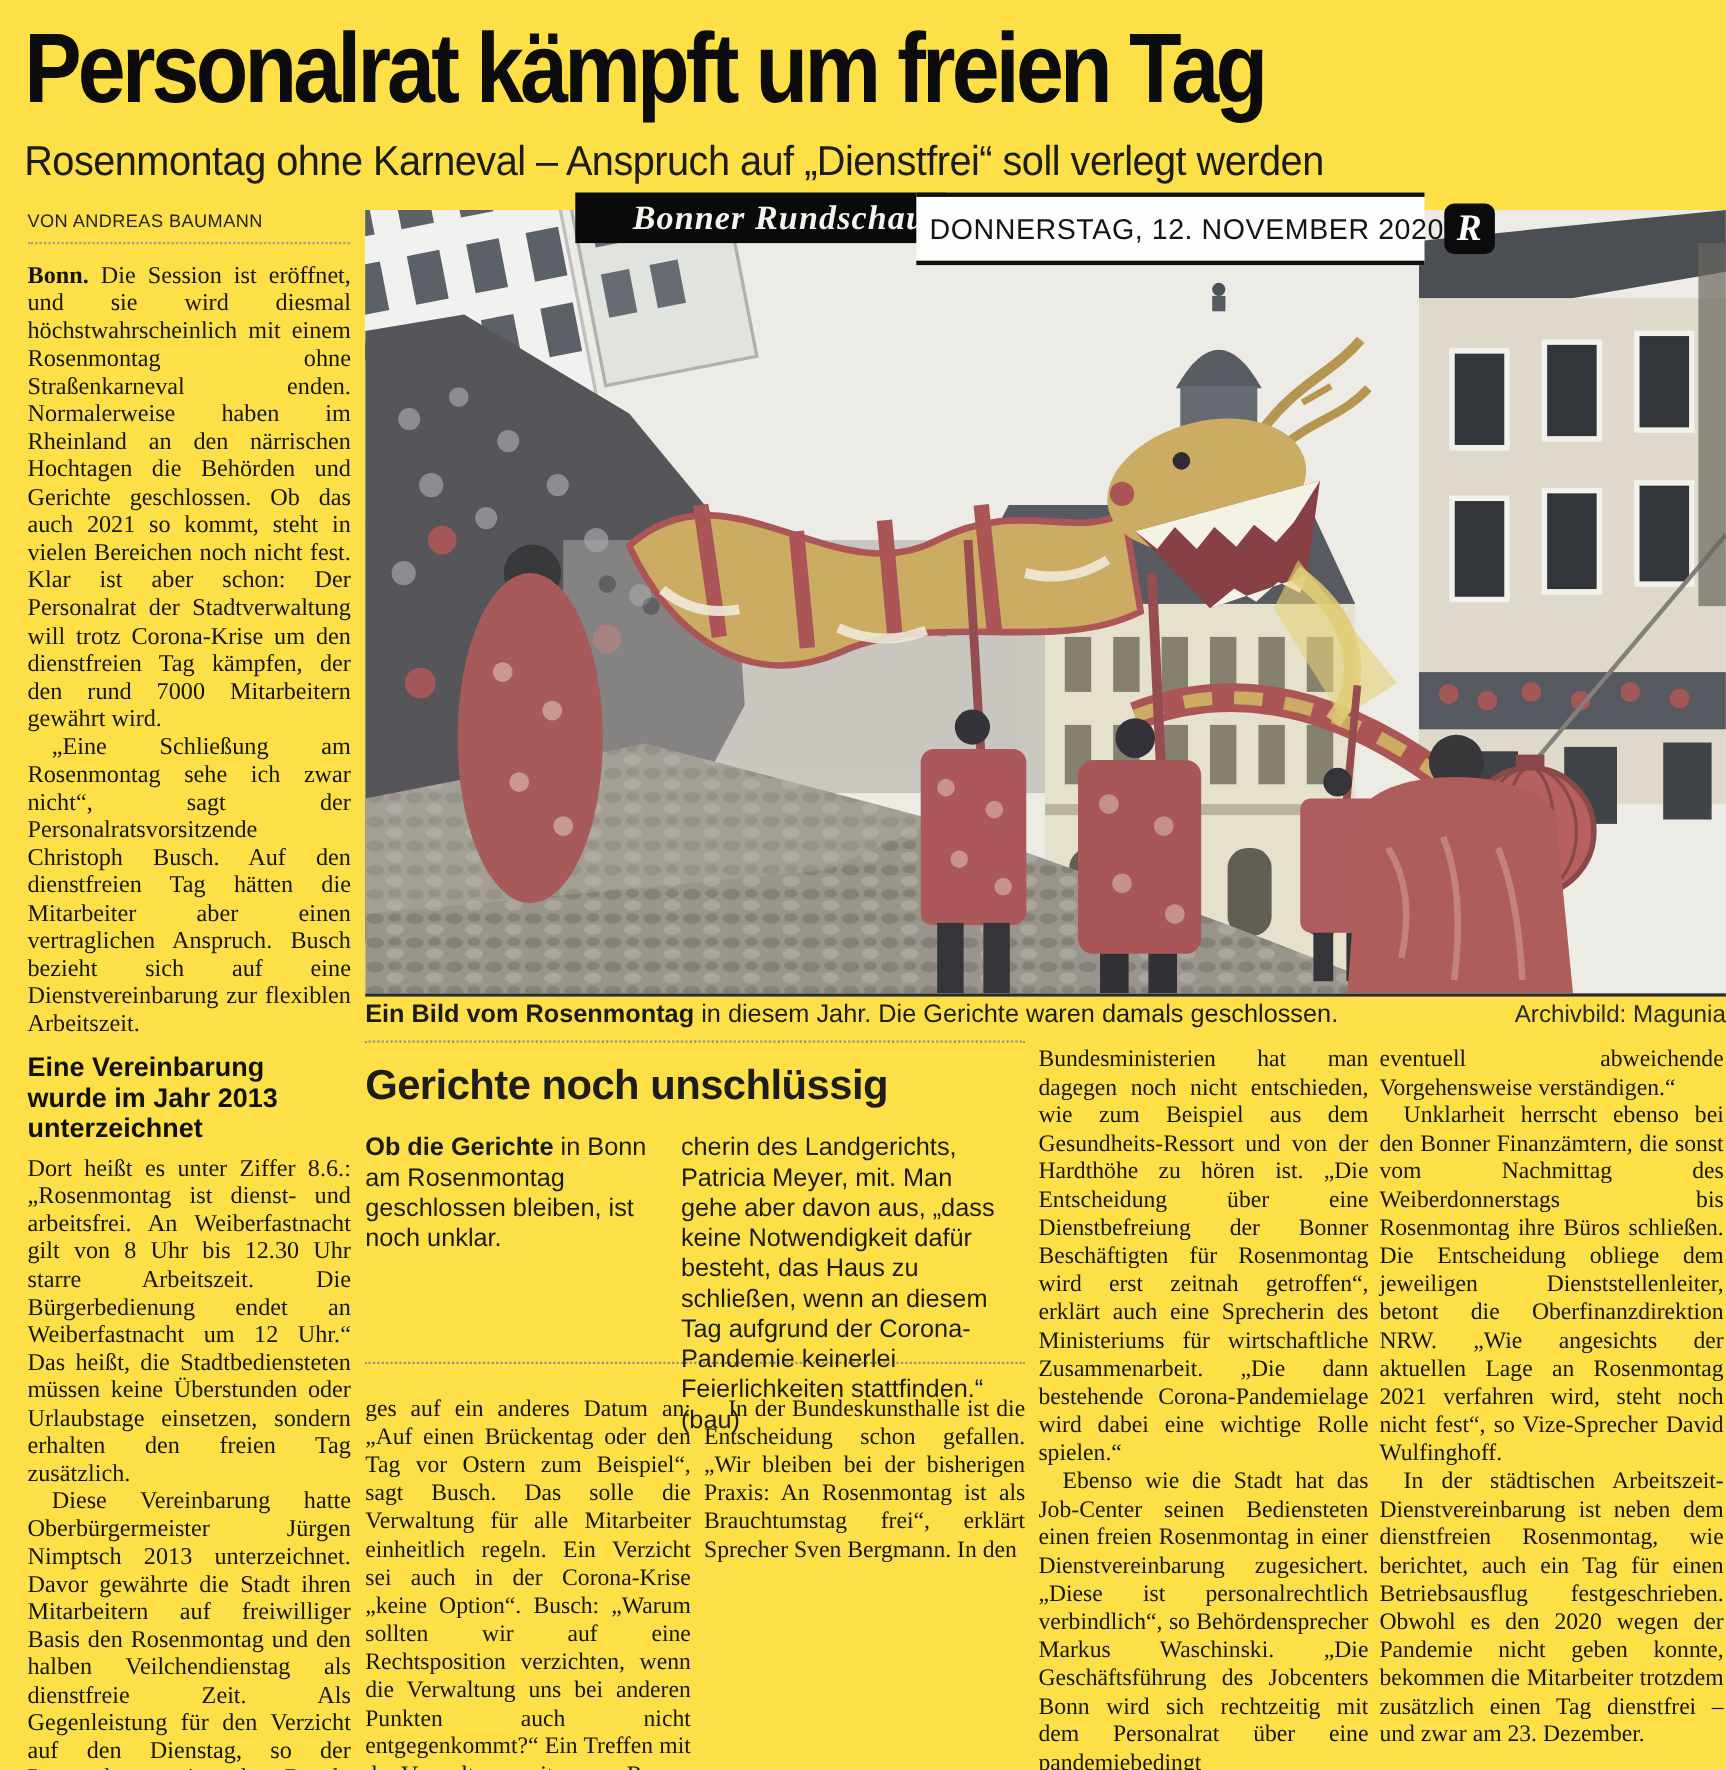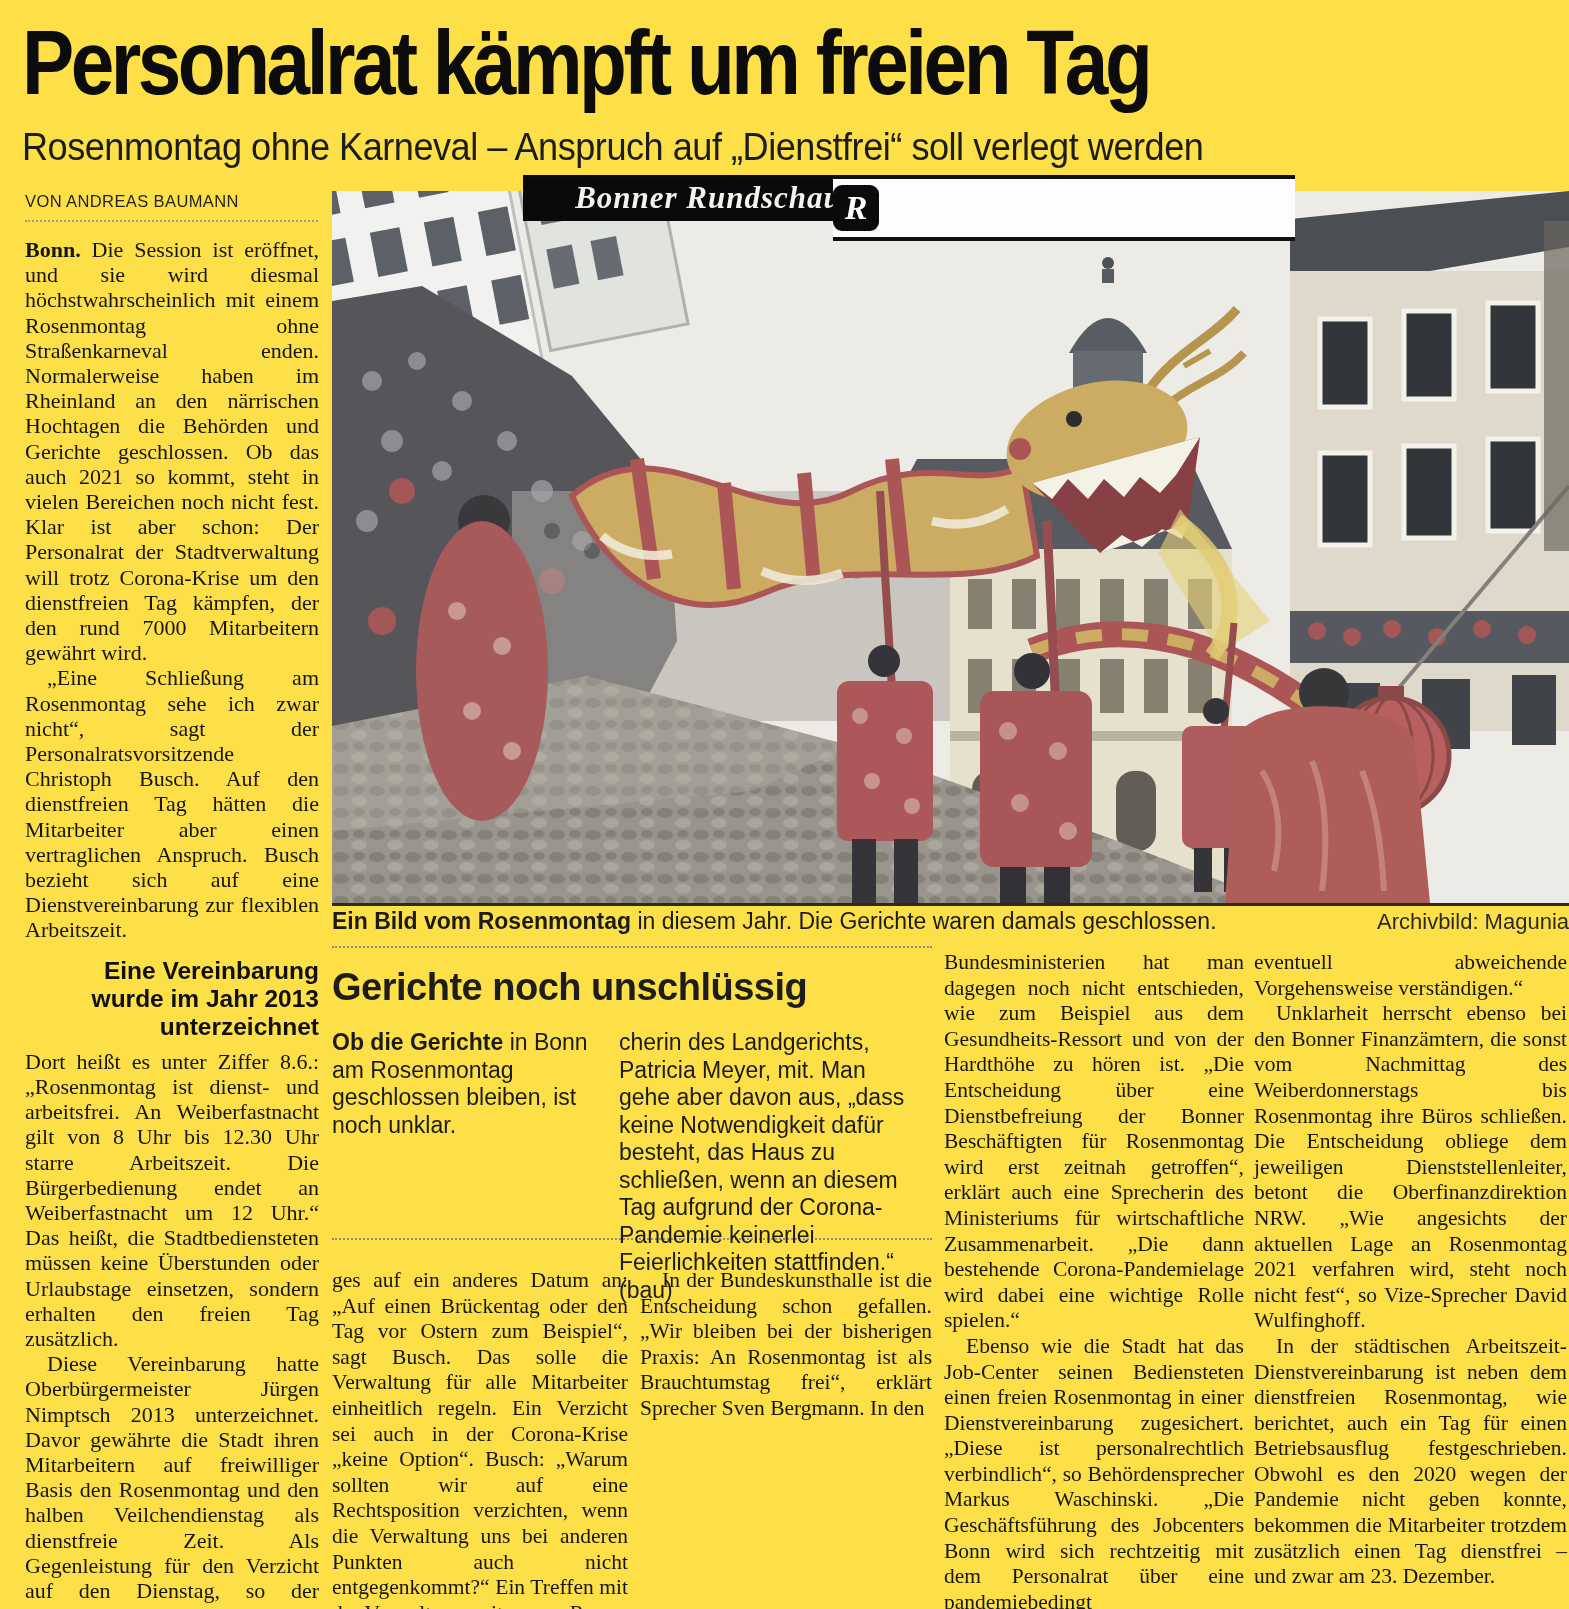--- a/index.html
+++ b/index.html
@@ -20,21 +20,21 @@
   
   .col{position:absolute;text-align:justify;}
   .col p{margin:0;}
   .col p.ind{text-indent:22px;}
   #col1{left:25px;top:237px;width:294px;font-size:22px;line-height:25.2px;}
   #col2{left:332px;top:1268px;width:296px;font-size:21.5px;line-height:25.6px;}
   #col3{left:640px;top:1268px;width:292px;font-size:21.5px;line-height:25.6px;}
   #col4{left:944px;top:950px;width:300px;font-size:21.5px;line-height:25.6px;}
   #col5{left:1254px;top:950px;width:313px;font-size:21.5px;line-height:25.6px;}
   .crosshead{font-family:"Liberation Sans",sans-serif;font-weight:bold;font-size:24.5px;
-    line-height:28px;text-align:right;color:#101010;margin:14px 0 8px 0 !important;text-indent:0 !important;}
+    line-height:28px;text-align:left;color:#101010;margin:14px 0 8px 0 !important;text-indent:0 !important;}
 
   
   .photo{position:absolute;left:332px;top:191px;width:1237px;height:712px;background:#eceae4;
     border-bottom:3px solid #2a2a28;}
   .photo svg{display:block;width:100%;height:100%;}
 
   
   .logo-box{position:absolute;left:523px;top:175px;width:303px;height:46px;background:#0a0a0a;
     color:#f4f3ee;font-family:"Liberation Serif",serif;font-weight:bold;font-style:italic;
     font-size:31px;letter-spacing:1px;display:flex;align-items:center;justify-content:center;padding-left:34px;}
@@ -318,20 +318,21 @@
 
       <rect x="0" y="0" width="1237" height="712" fill="#ffffff" opacity=".07"></rect>
       <rect x="1212" y="30" width="25" height="330" fill="#6a665e" opacity=".7"></rect>
     </svg>
   </div>
 
   <div class="logo-box">
     <span>Bonner Rundschau</span>
   </div>
   <div class="date-strip">
+    <span class="date-text">DONNERSTAG, 12. NOVEMBER 2020</span>
     <span class="r-logo">R</span>
   </div>
 
   <div class="caption">
     <span><span class="lead">Ein Bild vom Rosenmontag</span><span> in diesem Jahr. Die Gerichte waren damals geschlossen.</span></span>
     <span class="credit">Archivbild: Magunia</span>
   </div>
 
   <div class="col" id="col1">
     <p><b>Bonn.</b><span> Die Session ist eröffnet, und sie wird diesmal höchstwahrscheinlich mit einem Rosenmontag ohne Straßenkarneval enden. Normalerweise haben im Rheinland an den närrischen Hochtagen die Behörden und Gerichte geschlossen. Ob das auch 2021 so kommt, steht in vielen Bereichen noch nicht fest. Klar ist aber schon: Der Personalrat der Stadtverwaltung will trotz Corona-Krise um den dienstfreien Tag kämpfen, der den rund 7000 Mitarbeitern gewährt wird.</span></p>

